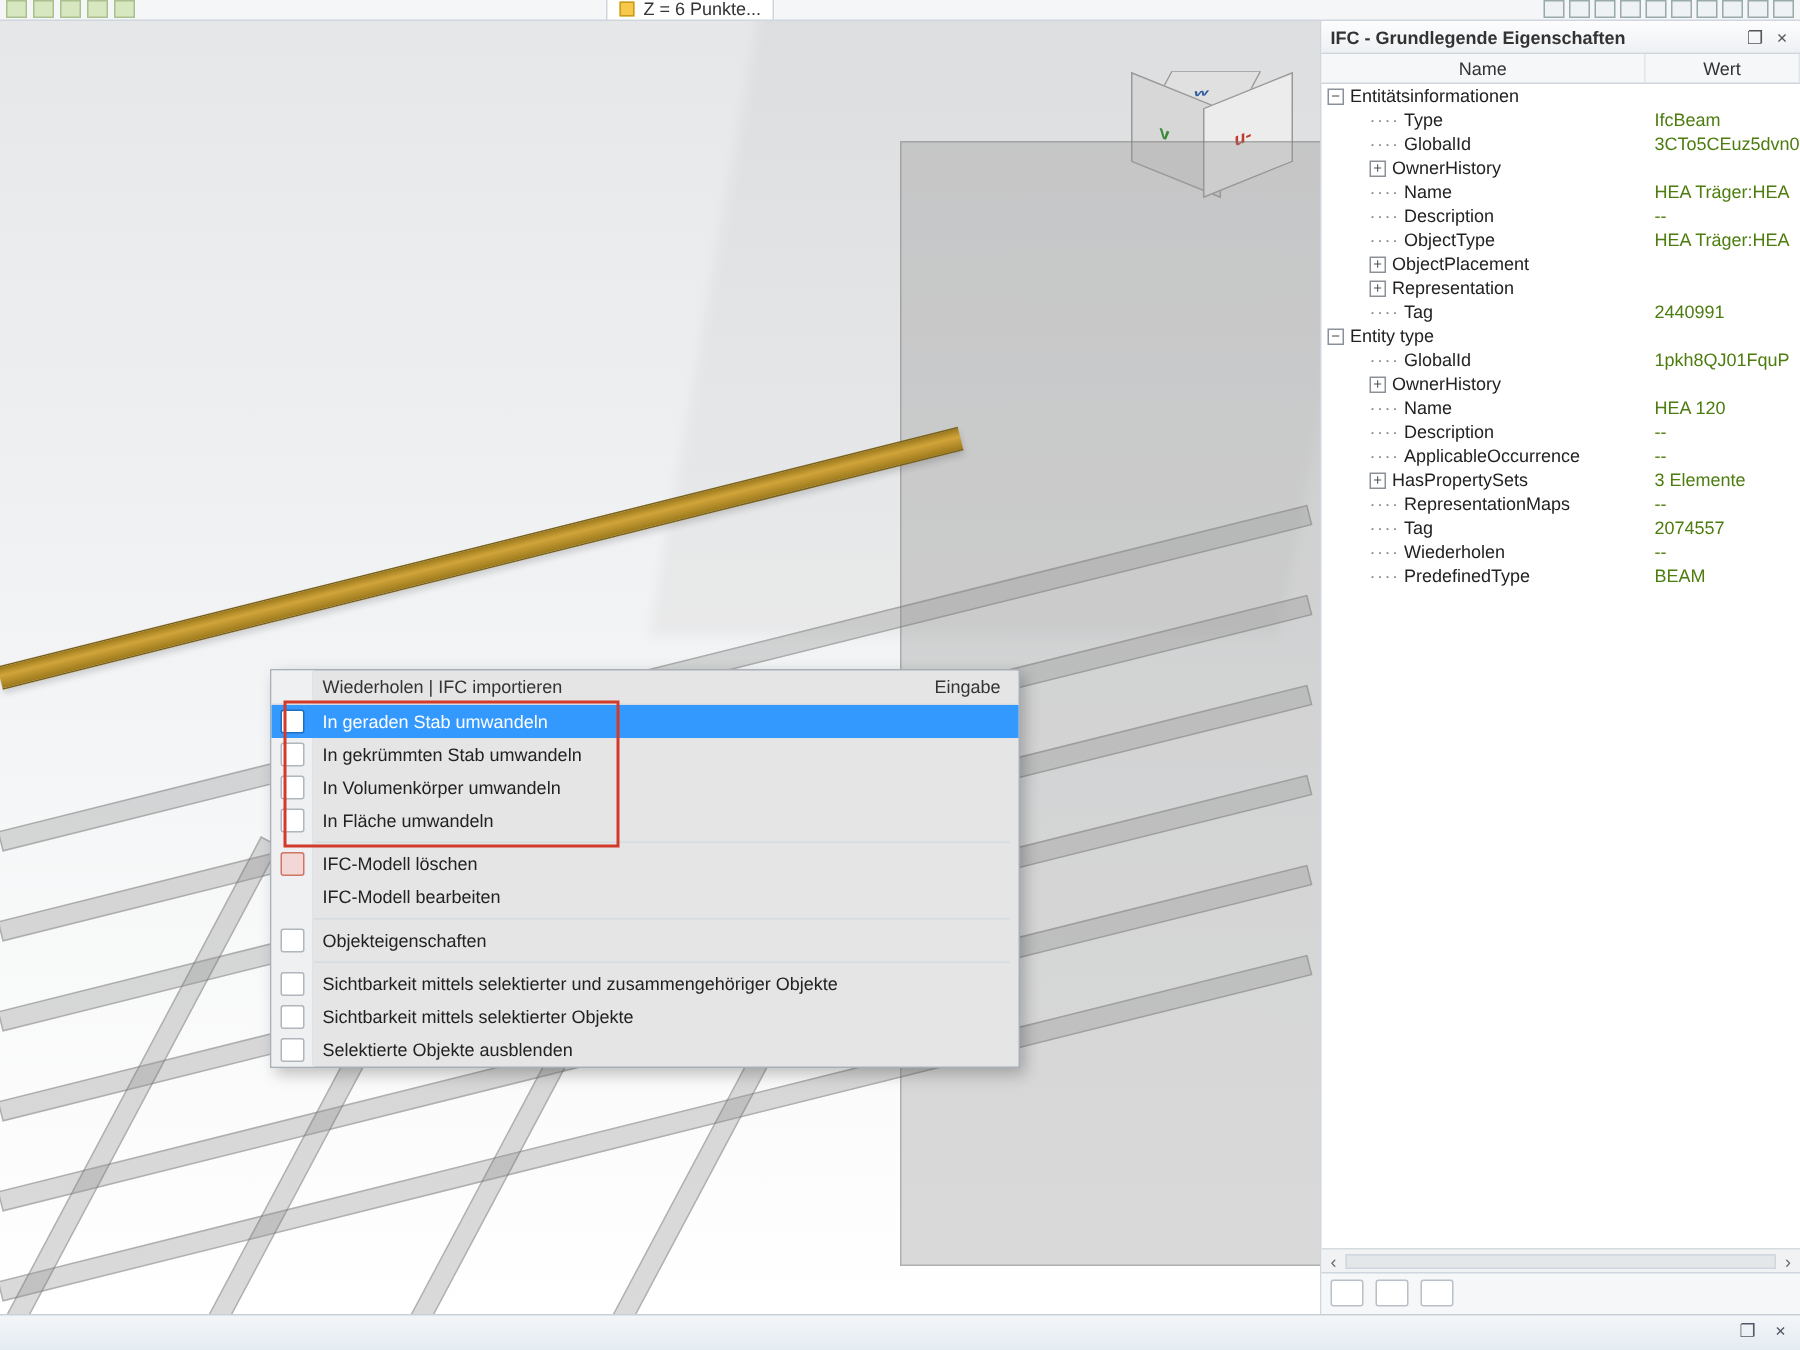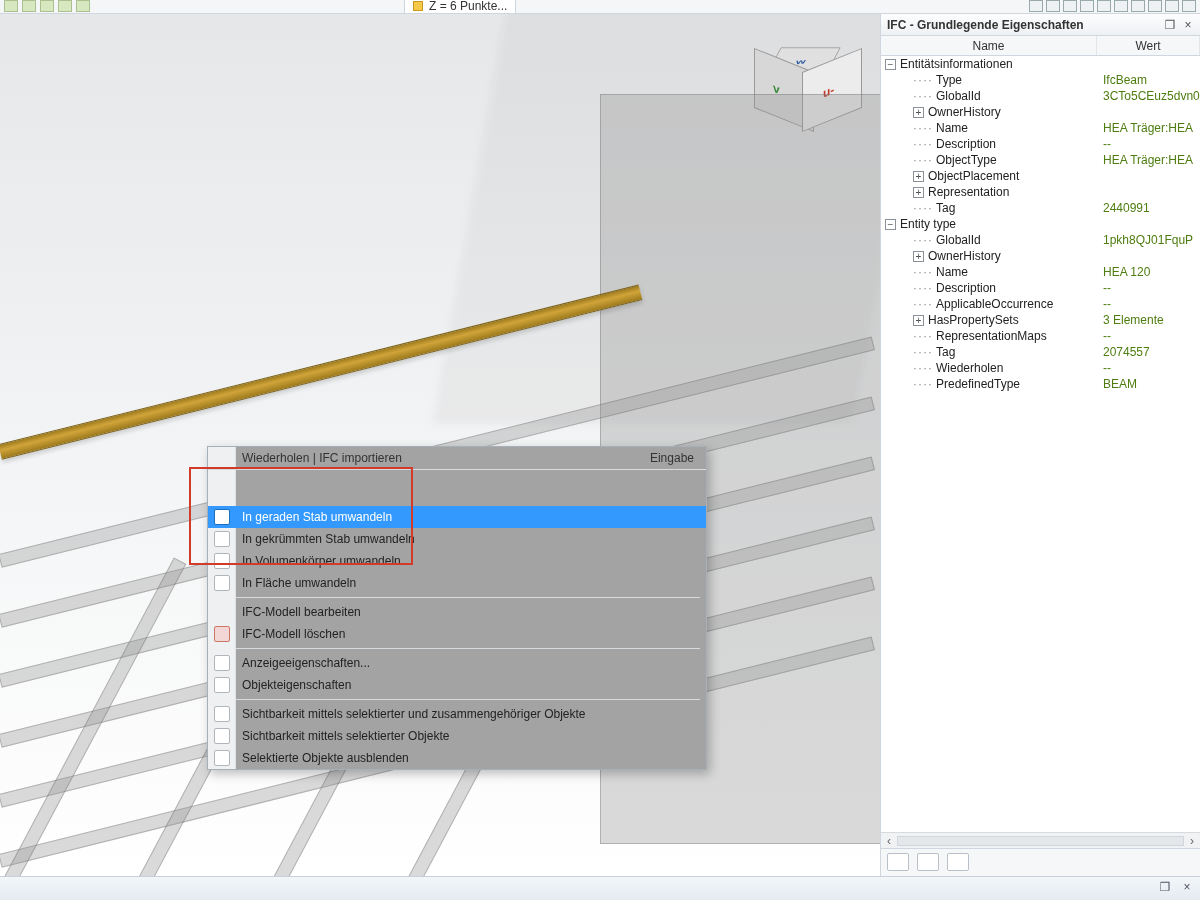--- a/index.html
+++ b/index.html
@@ -33,31 +33,31 @@
   .vc-left .lbl  { position:absolute; left:18px; top:24px; color:#3b8a3b; font-weight:bold; }
 
   
   .frame-beam { position:absolute; background: rgba(150,150,150,0.35); border:1px solid rgba(100,100,100,0.35); transform-origin:left center; }
   .sel-beam { position:absolute; left:0; top:430px; width:660px; height:16px;
     background: linear-gradient(to bottom, #9d7a1c 0%, #d1a43a 40%, #9d7a1c 100%);
     border-top:1px solid #7a5f16; border-bottom:1px solid #7a5f16;
     transform: rotate(-14deg); transform-origin:left center; box-shadow: 0 3px 4px rgba(0,0,0,0.15); }
 
   
-  .ctx { position:absolute; left:207px; top:446px; width:500px; background:#a3a3a3;
+  .ctx { position:absolute; left:180px; top:446px; width:500px; background:#e5e5e5;
     border:1px solid #a7b0b8; box-shadow: 3px 4px 10px rgba(0,0,0,0.25); }
   .ctx .gutter { position:absolute; left:0; top:0; bottom:0; width:28px; background:#eef0f2; border-right:1px solid #dfe3e7; }
   .ctx-head { display:flex; justify-content:space-between; align-items:center;
     padding:4px 12px 4px 34px; color:#333; border-bottom:1px solid #d6dbe0; position:relative; }
   .ctx ul { list-style:none; position:relative; }
   .ctx li { display:flex; align-items:center; height:22px; padding-left:34px; padding-right:12px;
     color:#222; cursor:default; position:relative; }
   .ctx li .icon { position:absolute; left:6px; top:3px; width:16px; height:16px;
     background:#fff; border:1px solid #b0b6bc; border-radius:2px; }
-  .ctx li.hl { background:#3399ff; color:#fff;margin-top:36px; }
+  .ctx li.hl { background:#3399ff; color:#fff; }
   .ctx li.hl .icon { border-color:#1d6fbf; }
   .ctx .sep { height:1px; background:#d6dbe0; margin:3px 6px 3px 28px; }
   .red-box { position:absolute; border:2px solid #d23b2a; pointer-events:none;
     left:189px; top:467px; width:224px; height:98px; }
 
   
   .panel { position:absolute; right:0; top:14px; width:320px; height:862px;
     background:#fff; border-left:1px solid #cfd6dd; display:flex; flex-direction:column; }
   .panel-header { height:22px; background:linear-gradient(#fdfdfe,#eef1f4);
     border-bottom:1px solid #cfd6dd; display:flex; align-items:center;
@@ -175,33 +175,29 @@
         <span>In Volumenkörper umwandeln</span>
       </li>
       <li>
         <span class="icon"></span>
         <span>In Fläche umwandeln</span>
       </li>
     </ul>
     <div class="sep"></div>
     <ul>
       <li>
-        <span>IFC-Modell bearbeiten</span>
-      </li>
-      <li>
         <span class="icon" style="background:#f3d6d6;border-color:#c76;"></span>
         <span>IFC-Modell löschen</span>
+      </li>
+      <li>
+        <span>IFC-Modell bearbeiten</span>
       </li>
     </ul>
     <div class="sep"></div>
     <ul>
-      <li>
-        <span class="icon"></span>
-        <span>Anzeigeeigenschaften...</span>
-      </li>
       <li>
         <span class="icon"></span>
         <span>Objekteigenschaften</span>
       </li>
     </ul>
     <div class="sep"></div>
     <ul>
       <li>
         <span class="icon"></span>
         <span>Sichtbarkeit mittels selektierter und zusammengehöriger Objekte</span>

